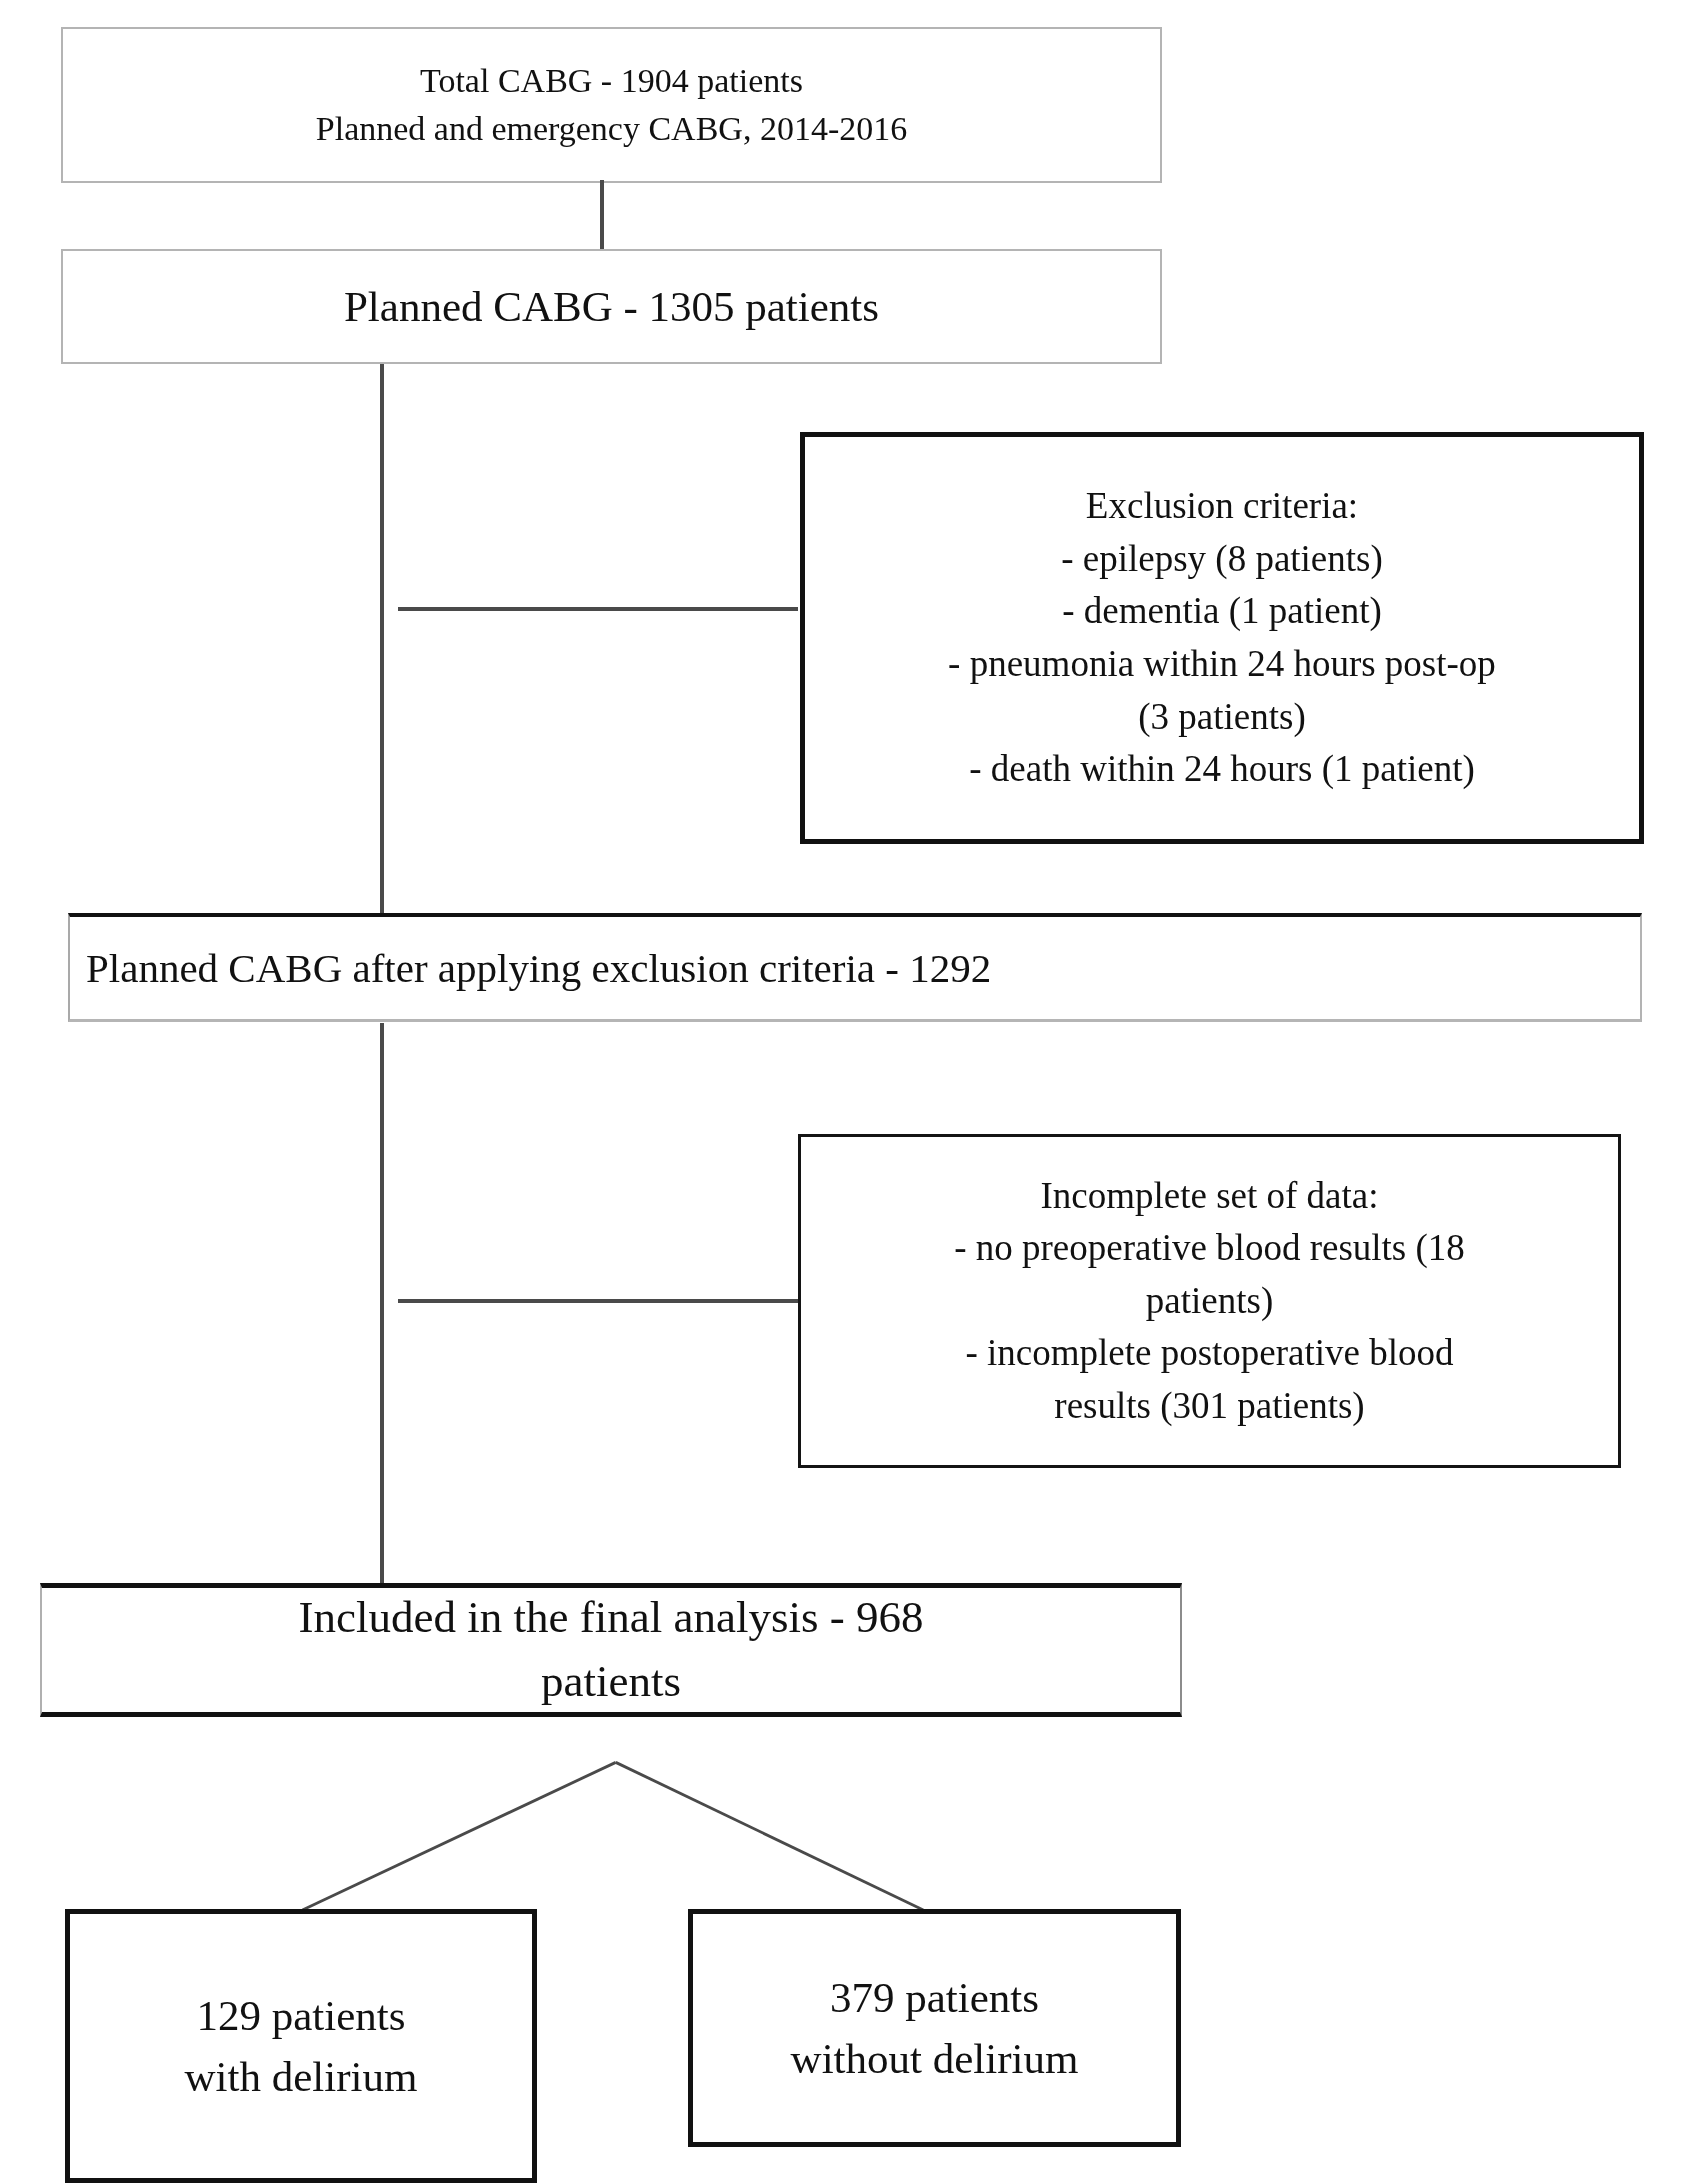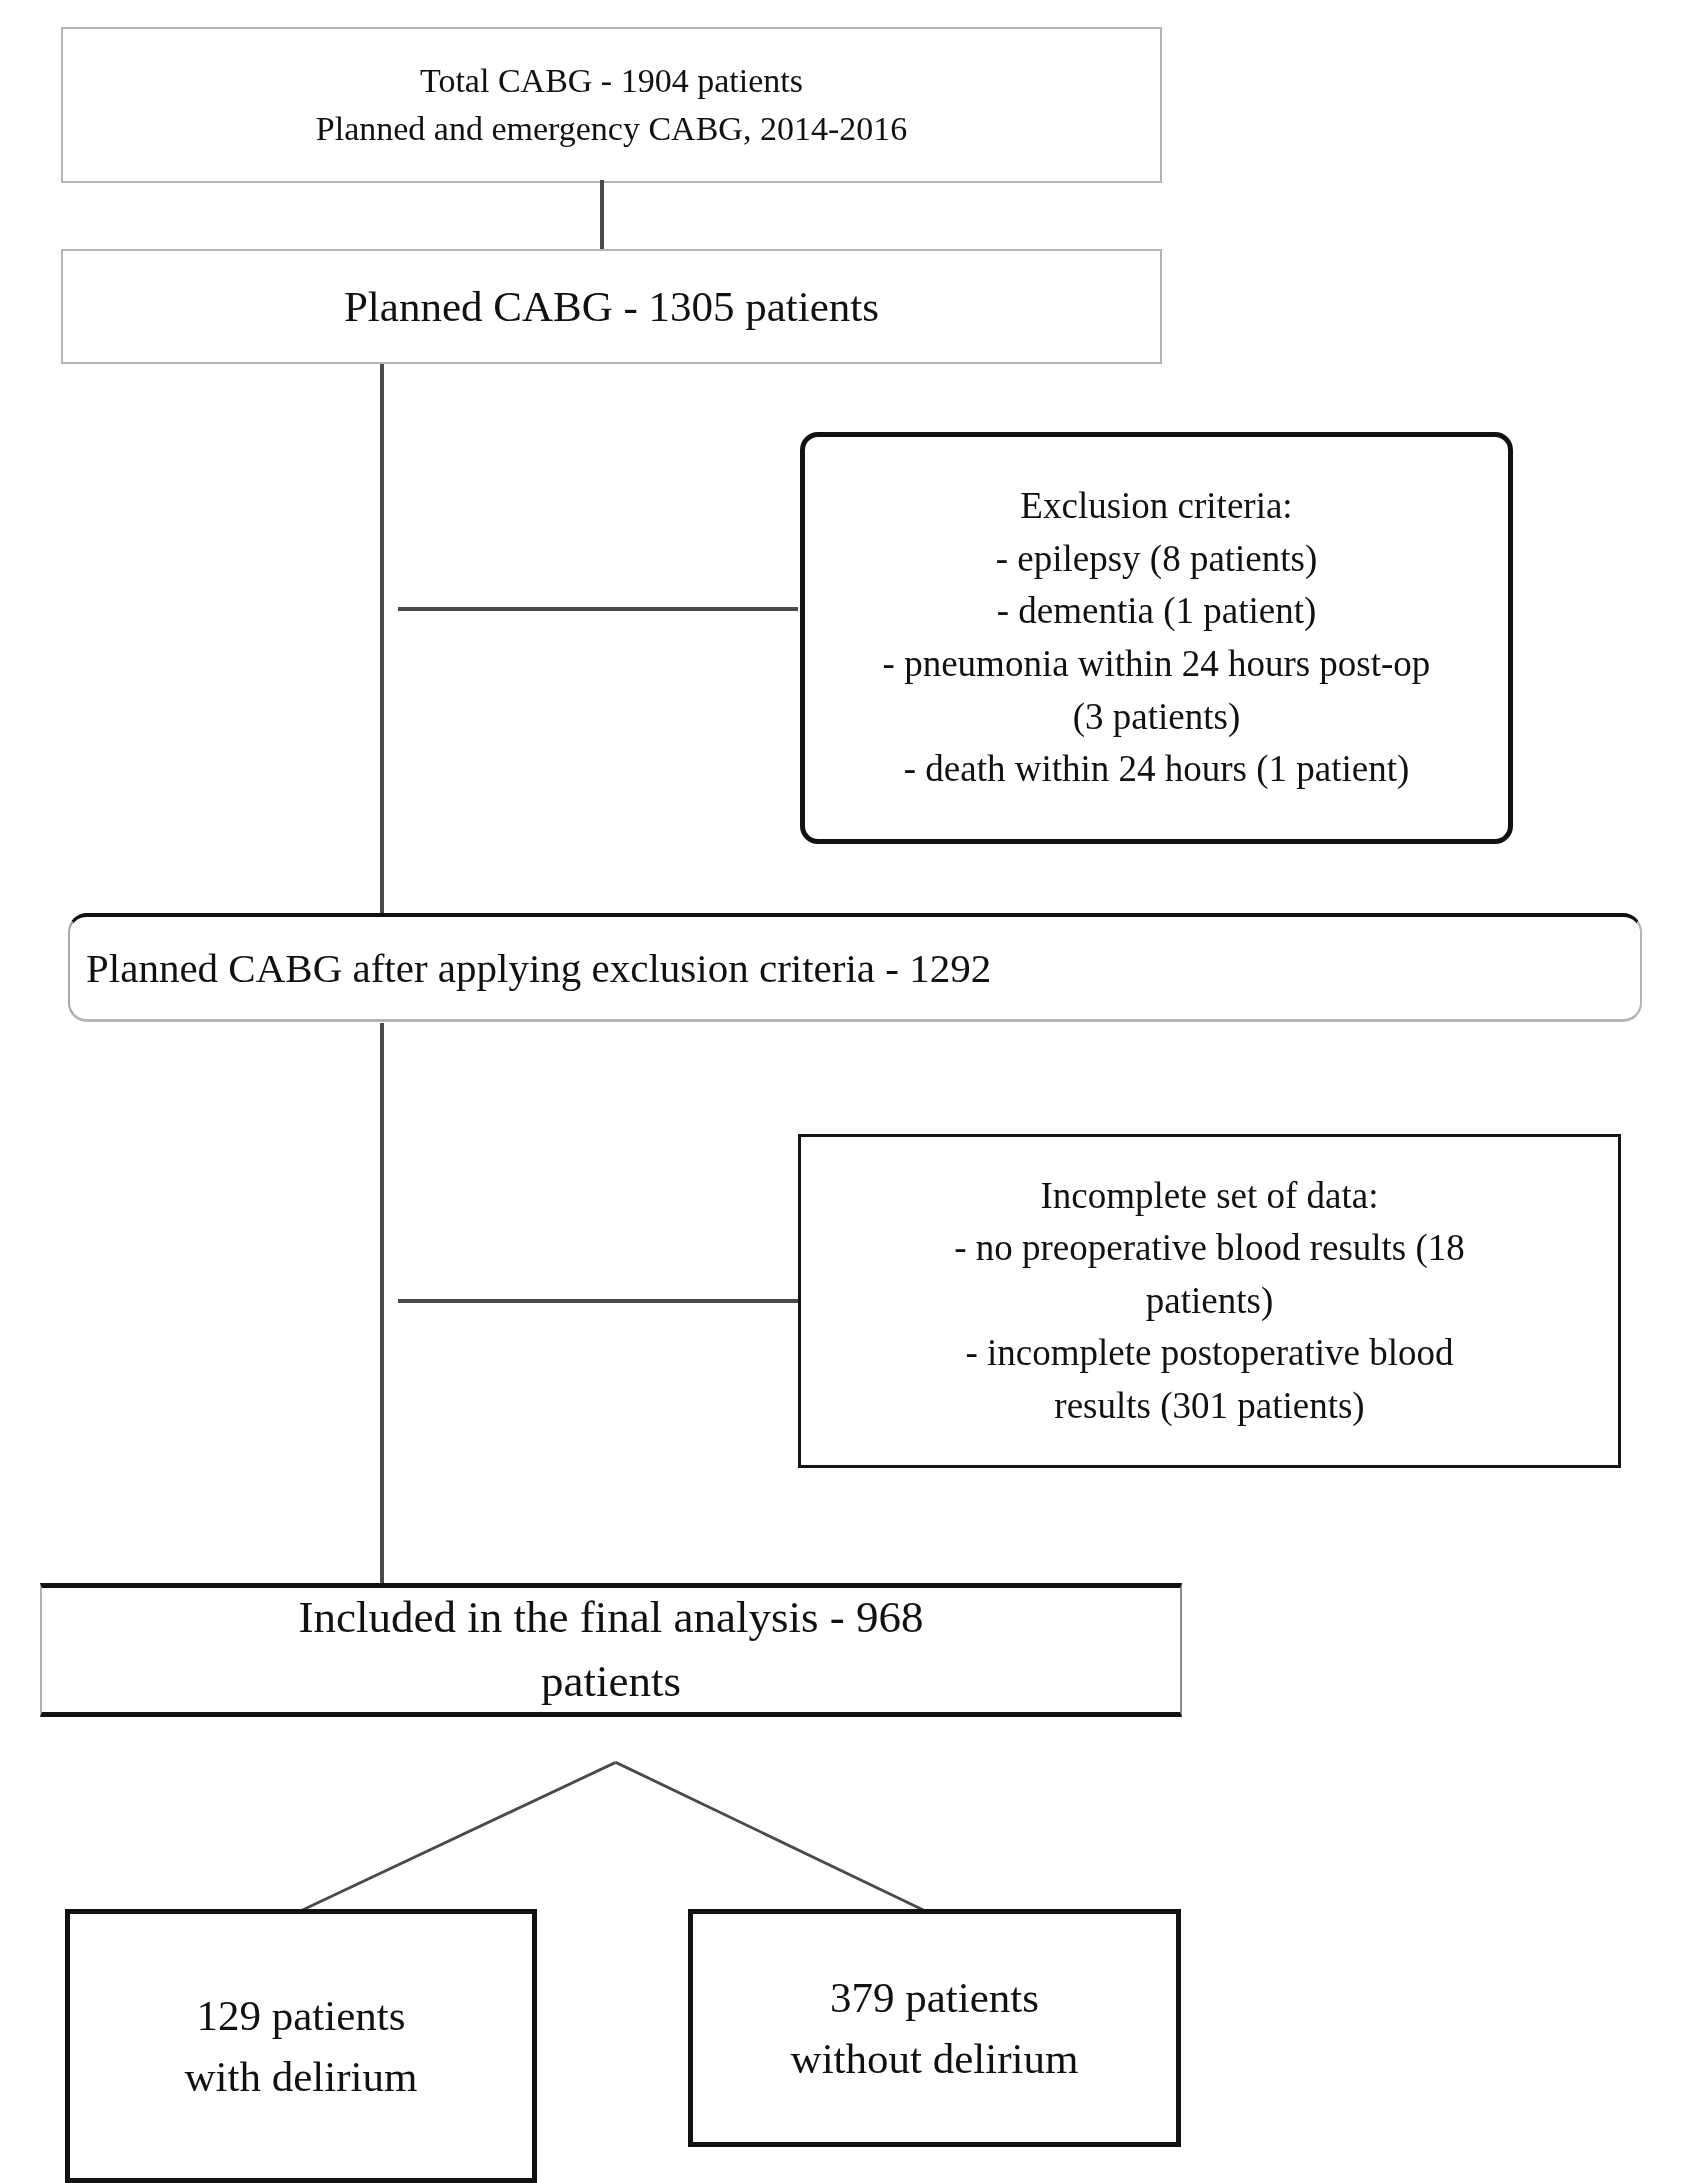--- a/index.html
+++ b/index.html
@@ -81,21 +81,21 @@
     top: 0;
     width: 1691px;
     height: 2183px;
     pointer-events: none;
   }
 
   
   .fs-top      { font-size: 34px; }
   .fs-planned  { font-size: 43px; }
   .fs-excl     { font-size: 37px; }
-  .fs-after    { font-size: 41px; border-radius: 19px; }
+  .fs-after    { font-size: 41px; }
   .fs-incomp   { font-size: 37px; }
   .fs-final    { font-size: 45px; }
   .fs-leaf     { font-size: 43px; }
 </style>
 </head>
 <body>
 
 <div id="flowchart">
 
   <div class="node frame-light fs-top" style="left:61px; top:27px; width:1101px; height:156px;">
@@ -106,21 +106,21 @@
   <div class="v-line" style="left:600px; top:180px; height:71px;"></div>
 
   <div class="node frame-light fs-planned" style="left:61px; top:249px; width:1101px; height:115px;">
     <span class="txt">Planned CABG - 1305 patients</span>
   </div>
 
   <div class="v-line" style="left:380px; top:364px; height:551px;"></div>
 
   <div class="h-line" style="left:398px; top:607px; width:400px;"></div>
 
-  <div class="node frame-dark fs-excl" style="left:800px; top:432px; width:713px; height:412px;border-radius:18px;">
+  <div class="node frame-dark fs-excl" style="left:800px; top:432px; width:844px; height:412px;">
     <span class="txt">Exclusion criteria:
 - epilepsy (8 patients)
 - dementia (1 patient)
 - pneumonia within 24 hours post-op
 (3 patients)
 - death within 24 hours (1 patient)</span>
   </div>
 
   <div class="node frame-mixed2 fs-after" style="left:68px; top:913px; width:1574px; height:109px; justify-content:flex-start;">
     <span class="txt" style="text-align:left; padding-left:16px;">Planned CABG after applying exclusion criteria - 1292</span>

